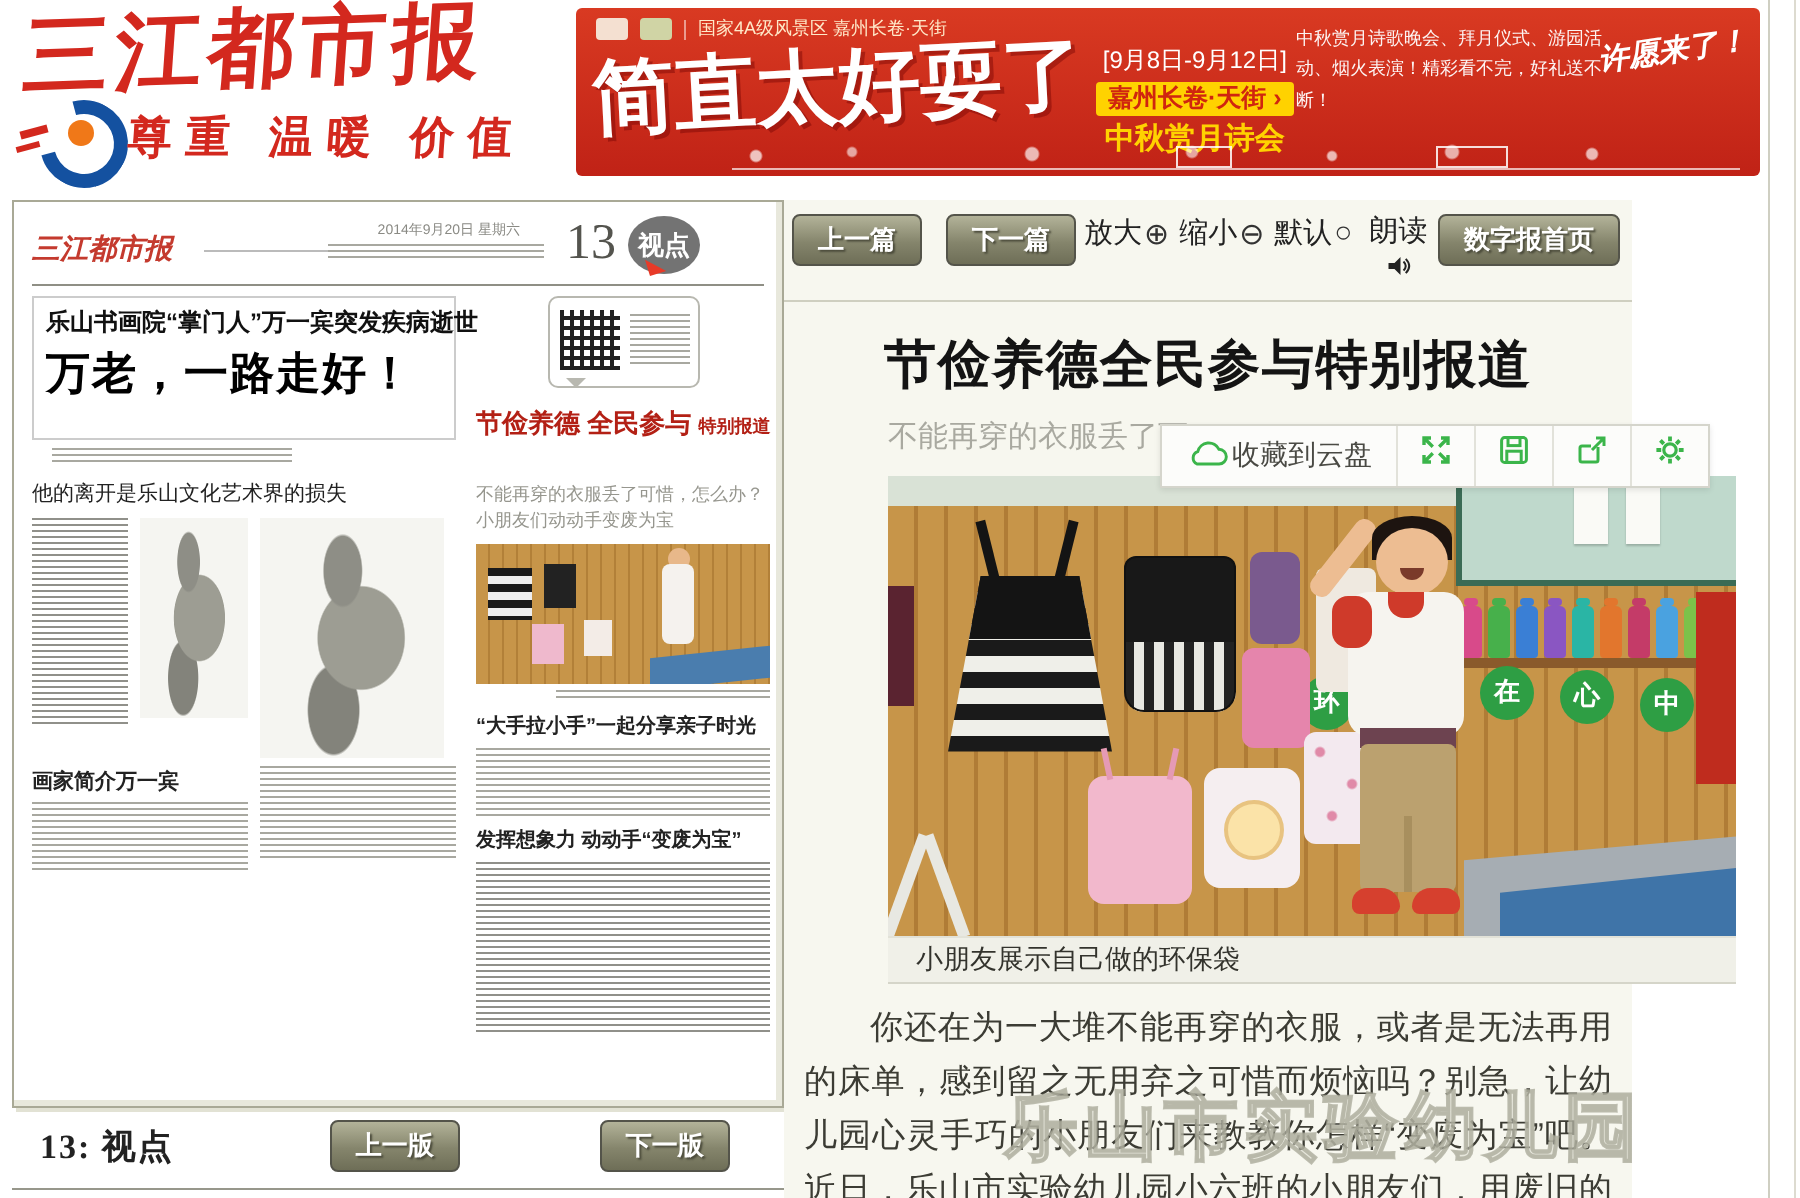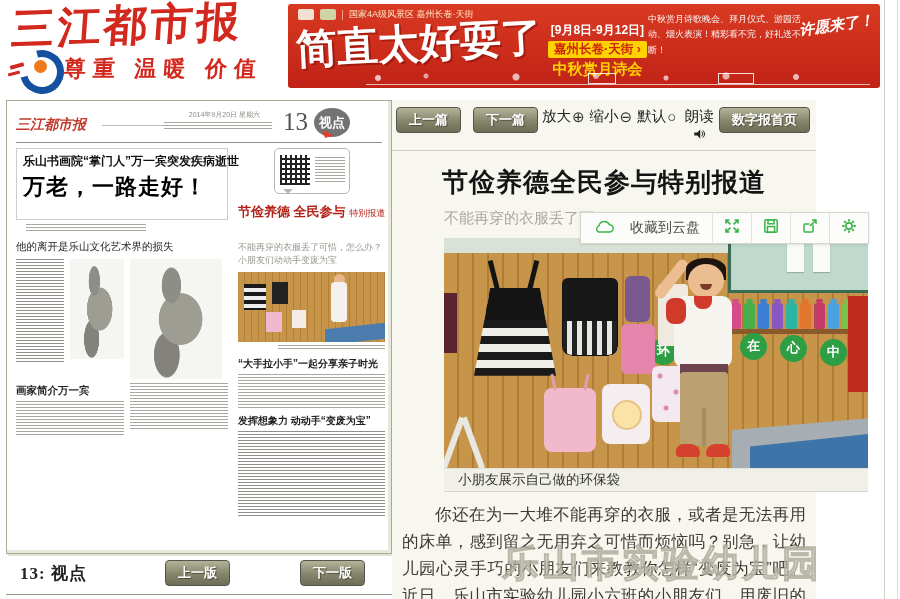--- a/index.html
+++ b/index.html
@@ -28,21 +28,21 @@
   .banner{position:absolute;left:288px;top:4px;width:592px;height:84px;border-radius:3px;cursor:pointer;
           background:linear-gradient(180deg,#d93a22,#c02216);overflow:hidden;color:#fff}
   .b-top{display:flex;align-items:center;gap:6px;padding:4px 10px 0;font-size:9px;color:#ffe9c9;white-space:nowrap}
   .chip{width:16px;height:11px;border-radius:2px;background:#f7f3e4;opacity:.9}
   .chip.g{background:#cfe6b4}
   .b-sep{width:1px;height:10px;background:rgba(255,255,255,.5)}
   .b-main{display:flex;align-items:flex-start;padding:0 8px;position:relative}
   .b-headline{font-family:"Liberation Serif",serif;font-weight:bold;font-size:41px;line-height:1.1;
               transform:rotate(-3deg);white-space:nowrap;text-shadow:2px 2px 0 rgba(110,0,0,.4)}
   .b-mid{margin-left:6px;margin-top:1px;text-align:center}
-  .b-date{font-size:12px;font-weight:bold;white-space:nowrap}
+  .b-date{font-size:12px;font-weight:normal;white-space:nowrap}
   .b-venue{display:inline-block;background:#ffd200;color:#d0250f;font-weight:bold;font-size:12.5px;
            padding:0 6px;border-radius:2px;margin:2px 0;white-space:nowrap}
   .b-event{color:#ffd200;font-weight:bold;font-size:15px;white-space:nowrap}
   .b-details{position:absolute;right:64px;top:8px;width:168px;font-size:9px;line-height:1.7;opacity:.95}
   .b-hand{position:absolute;right:6px;top:12px;font-size:15px;font-weight:bold;font-style:italic;
           transform:rotate(-8deg);white-space:nowrap}
   .b-sil{position:absolute;left:78px;right:10px;bottom:3px;height:15px;opacity:.85;
          border-bottom:1px solid rgba(255,255,255,.8);
          background-image:radial-gradient(circle at 12px 9px,rgba(255,255,255,.85) 0 2.5px,transparent 3.5px),
            radial-gradient(circle at 60px 7px,rgba(255,255,255,.7) 0 2px,transparent 3px),
@@ -91,21 +91,21 @@
         radial-gradient(ellipse at 40% 80%,#83837b 0 16%,transparent 17%),#f5f5f1}
   .t-sub4{font-size:10.5px;font-weight:bold;margin-top:5px;white-space:nowrap}
   .t-right{flex:1;position:relative}
   .qr{width:74px;height:44px;border:1px solid #b8b8b0;border-radius:5px;margin:0 auto;background:#fff;position:relative}
   .qr::after{content:"";position:absolute;left:8px;bottom:-6px;border:5px solid transparent;border-top-color:#b8b8b0}
   .qrcode{position:absolute;left:5px;top:6px;width:30px;height:30px;
           background-image:repeating-linear-gradient(0deg,#222 0 2px,transparent 2px 5px),
                            repeating-linear-gradient(90deg,#222 0 2px,#fff 2px 5px)}
   .qrtxt{position:absolute;right:4px;top:8px;width:30px;height:26px}
   .t-stitle{color:#b32015;font-weight:bold;font-size:13px;margin-top:9px;white-space:nowrap}
-  .t-stag{font-size:9px;font-weight:normal;color:#b32015}
+  .t-stag{font-size:9px;font-weight:bold;color:#b32015}
   .t-ssub{font-size:9px;color:#96968e;line-height:1.45;margin-top:20px;white-space:nowrap}
   .t-sphoto{width:100%;height:70px;margin-top:5px;position:relative;overflow:hidden;
             background:repeating-linear-gradient(90deg,#c79549 0 6px,#b28038 6px 7px)}
   .sp-bag1{position:absolute;left:6px;top:12px;width:22px;height:26px;
            background:repeating-linear-gradient(180deg,#1a1a1a 0 4px,#eee 4px 8px)}
   .sp-bag2{position:absolute;left:34px;top:10px;width:16px;height:22px;background:#222}
   .sp-bag3{position:absolute;left:28px;top:40px;width:16px;height:20px;background:#efb9cd}
   .sp-bag4{position:absolute;left:54px;top:38px;width:14px;height:18px;background:#f3ece7}
   .sp-kid{position:absolute;right:38px;top:10px;width:16px;height:40px;background:#f5f2ee;border-radius:4px}
   .sp-kidh{position:absolute;right:40px;top:2px;width:11px;height:11px;border-radius:50%;background:#e8b88a}
@@ -125,21 +125,21 @@
   .ctrl{display:flex;align-items:center;margin-right:5px;cursor:pointer;white-space:nowrap}
   .ctrl .ico{font-size:15px;margin-left:1px;color:#333}
   .r-read{width:36px;text-align:center;line-height:1.3;cursor:pointer}
   .r-home{margin-left:auto;margin-right:2px}
   .article{position:relative}
   .a-title{text-align:center;font-family:"Liberation Serif",serif;font-weight:bold;font-size:26px;
            color:#141414;letter-spacing:1px;margin-top:14px}
   .a-sub{margin:9px 0 0 52px;color:#a9a9a0;font-size:15px}
   .a-float{position:absolute;top:47px;left:188px;display:flex;align-items:stretch;z-index:6;
            background:#fcfcfa;border:1px solid #d5d5cc;box-shadow:0 1px 3px rgba(0,0,0,.1)}
-  .af-main{display:flex;align-items:center;gap:15px;padding:6px 12px;font-size:14px;color:#4a4a44;cursor:pointer;white-space:nowrap}
+  .af-main{display:flex;align-items:center;gap:1px;padding:6px 12px;font-size:14px;color:#4a4a44;cursor:pointer;white-space:nowrap}
   .af-btn{width:38px;display:flex;align-items:center;justify-content:center;border-left:1px solid #e2e2da;cursor:pointer}
   .a-photo{position:relative;width:424px;height:230px;margin:10px 0 0 52px;overflow:hidden;cursor:pointer;
            background:repeating-linear-gradient(90deg,#c79549 0 13px,#b07c36 13px 15px)}
   .a-cap{width:410px;margin-left:52px;background:#f0f0e8;border-top:1px solid #e2e2d8;border-bottom:1px solid #d5d5c9;
          font-size:13.5px;color:#33332d;padding:2px 0 2px 14px}
   .a-body{margin:9px 10px 0 10px;font-size:16.5px;line-height:27px;color:#3c3c34;text-indent:2em;text-align:justify}
   .a-wm{position:absolute;right:-6px;bottom:10px;font-size:37px;font-weight:bold;letter-spacing:3px;z-index:7;
         color:rgba(214,214,200,.5);-webkit-text-stroke:1px rgba(168,168,152,.75);pointer-events:none;white-space:nowrap}
   
   .ph-strip{position:absolute;left:0;top:0;width:284px;height:15px;background:#d9e2d6;z-index:1}

